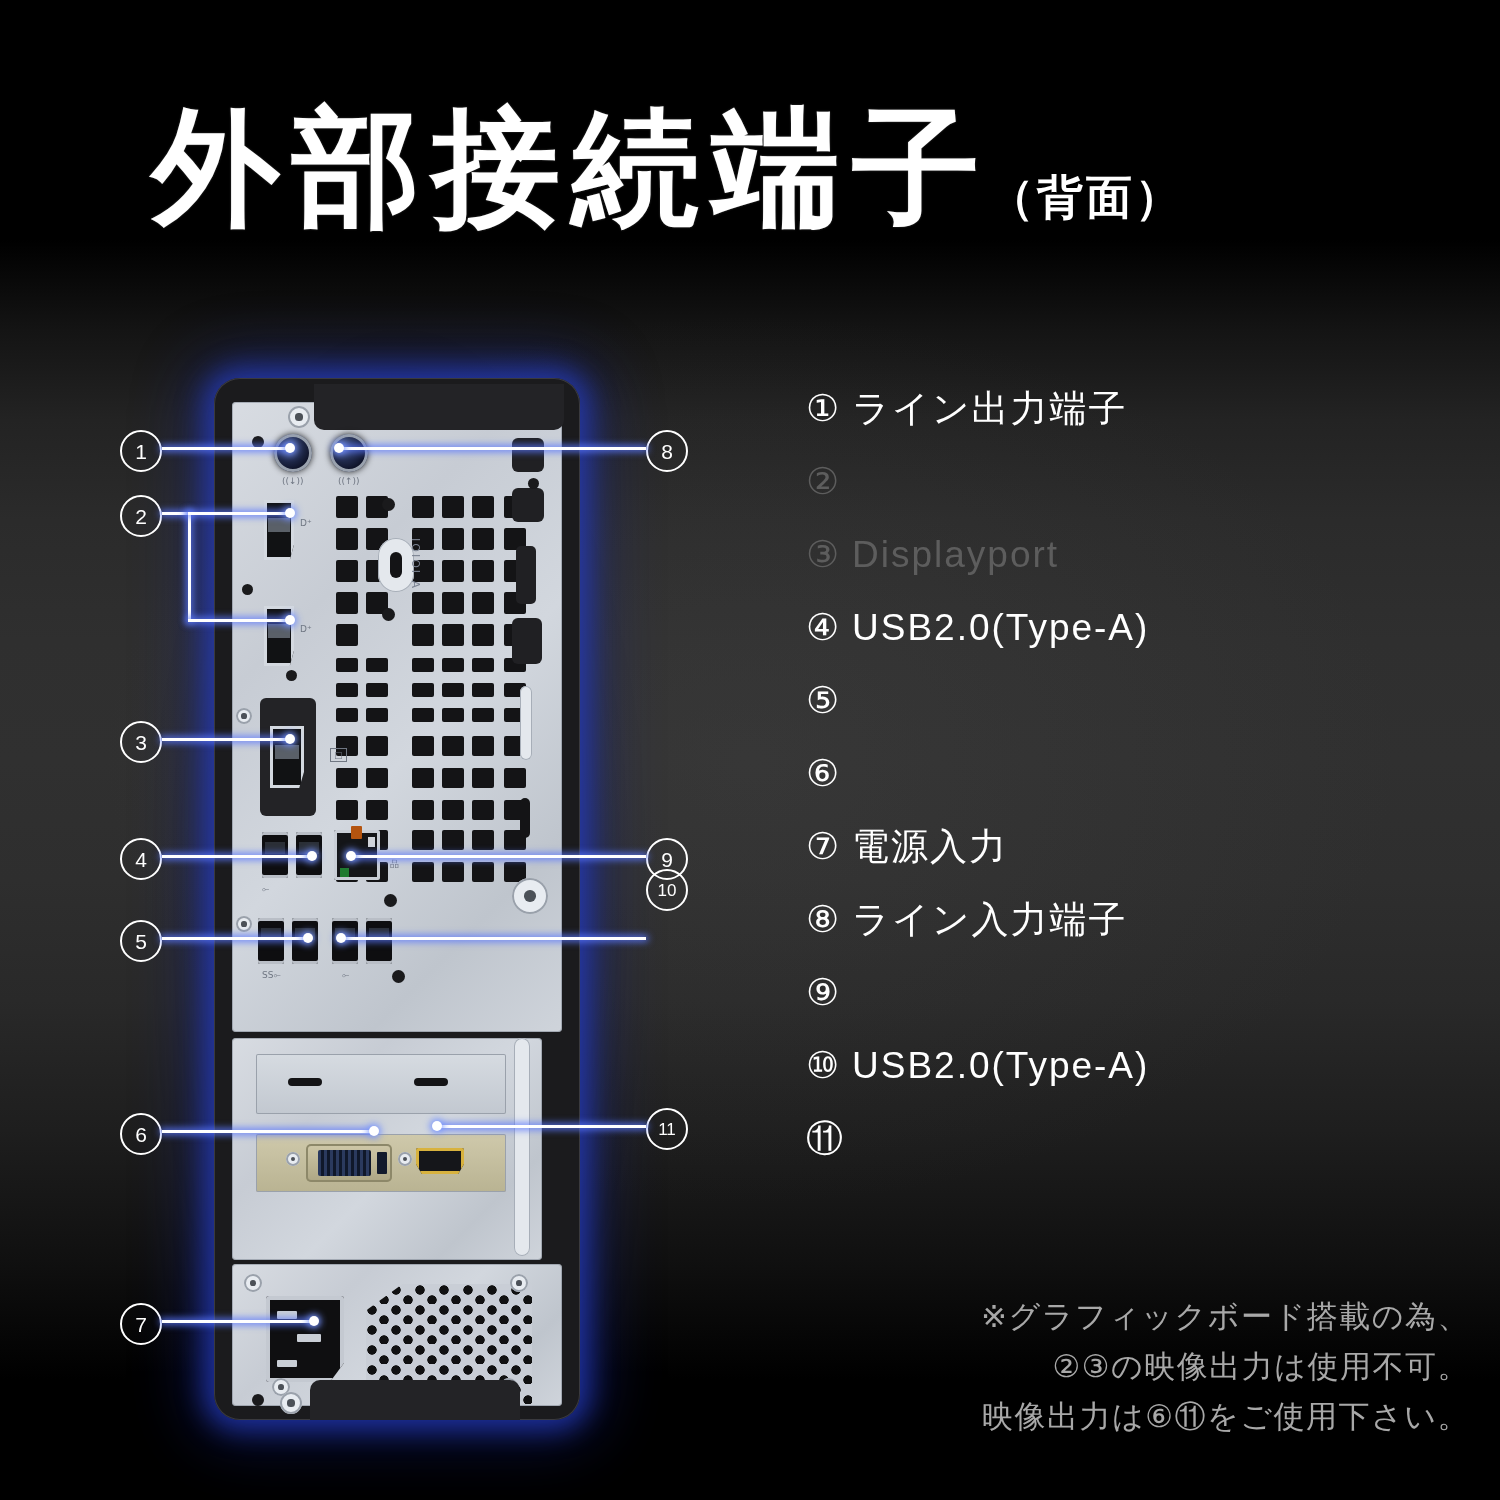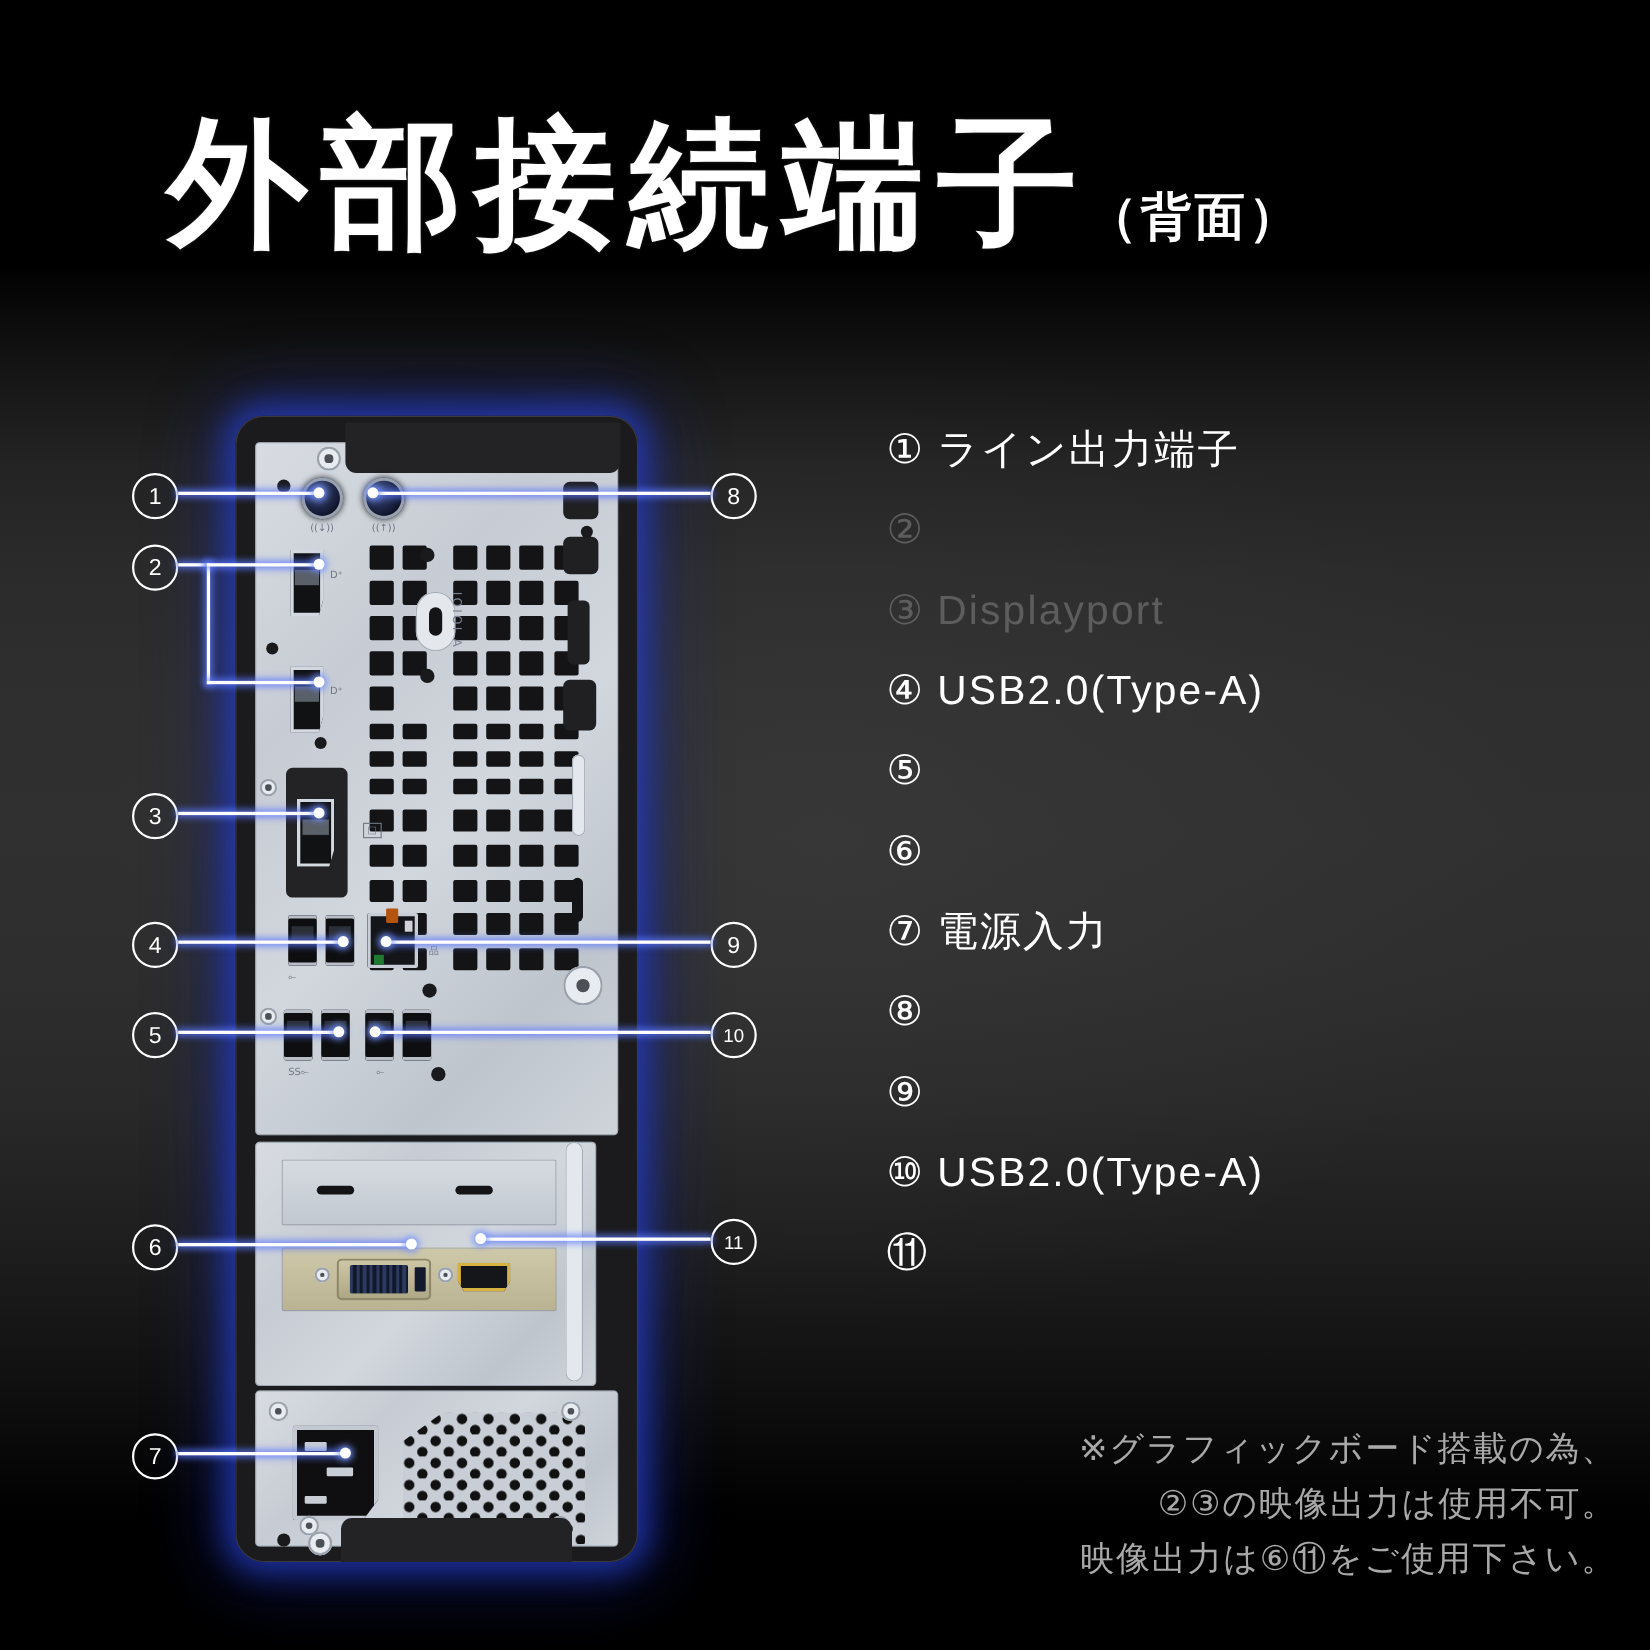--- a/index.html
+++ b/index.html
@@ -417,21 +417,21 @@
     </div>
   <div class="lead" style="left:338px;top:447px;width:308px;"></div>
   <div class="dot" style="left:334px;top:443px;"></div>
 
   <div class="marker" style="left:646px;top:838px;">
       <span>9</span>
     </div>
   <div class="lead" style="left:350px;top:855px;width:296px;"></div>
   <div class="dot" style="left:346px;top:851px;"></div>
 
-  <div class="marker two" style="left:646px;top:920px;">
+  <div class="marker two" style="left:646px;top:869px;">
       <span>10</span>
     </div>
   <div class="lead" style="left:340px;top:937px;width:306px;"></div>
   <div class="dot" style="left:336px;top:933px;"></div>
 
   <div class="marker two" style="left:646px;top:1108px;">
       <span>11</span>
     </div>
   <div class="lead" style="left:436px;top:1125px;width:210px;"></div>
   <div class="dot" style="left:432px;top:1121px;"></div>
@@ -457,20 +457,21 @@
     </div>
     <div class="legend-row">
       <span class="num">⑥</span>
     </div>
     <div class="legend-row">
       <span class="num">⑦</span>
       <span>電源入力</span>
     </div>
     <div class="legend-row">
       <span class="num">⑧</span>
+      <span>ライン入力端子</span>
     </div>
     <div class="legend-row">
       <span class="num">⑨</span>
     </div>
     <div class="legend-row">
       <span class="num">⑩</span>
       <span>USB2.0(Type-A)</span>
     </div>
     <div class="legend-row">
       <span class="num">⑪</span>

